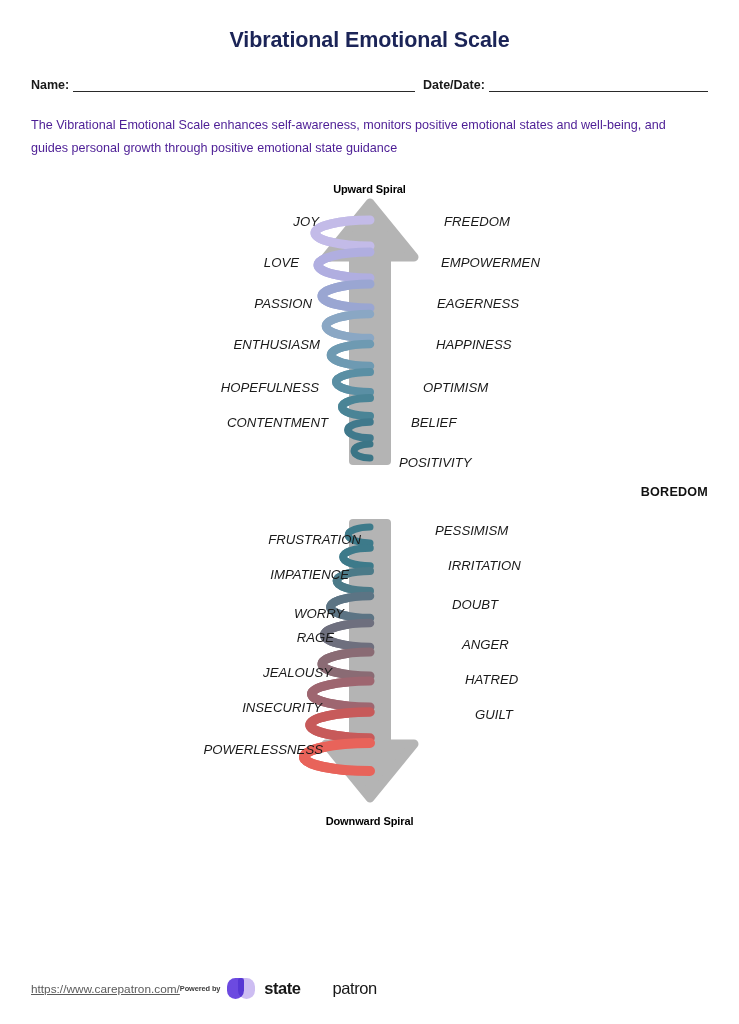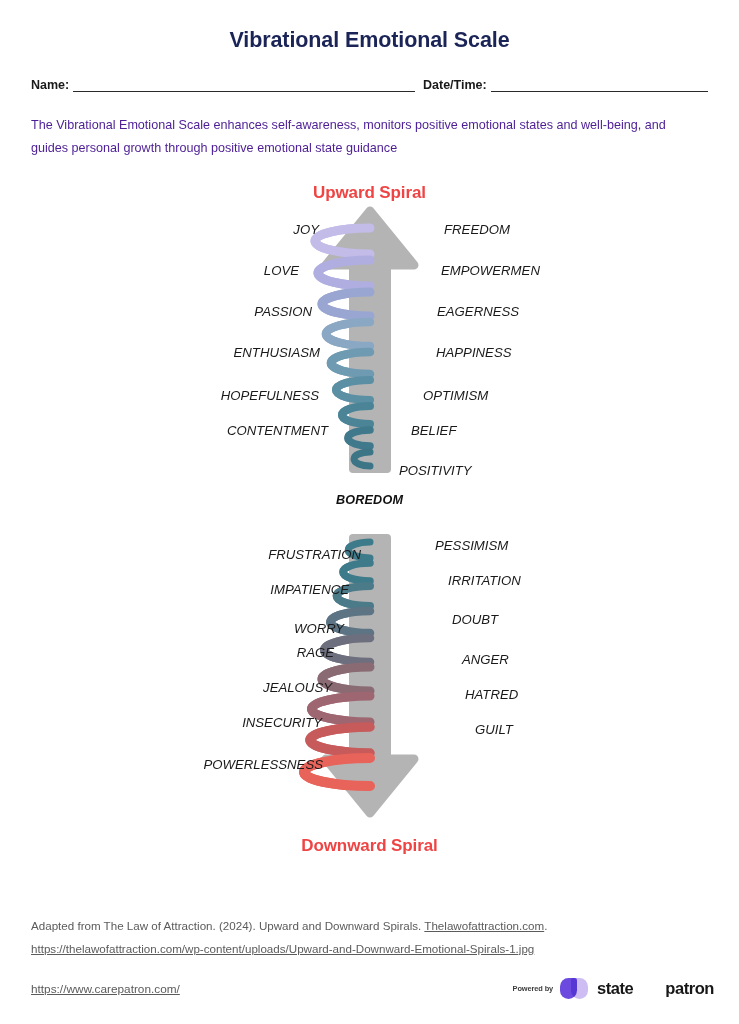--- a/index.html
+++ b/index.html
@@ -69,32 +69,31 @@
 
   
   .diagram {
     position: relative;
     margin-top: 22px;
     width: 677px;
     height: 700px;
   }
   .spiral-heading {
     text-align: center;
-    font-size: 17px;
-    font-weight: bold;
-    color: #ef4444;
+    font-size: 11px;
+    font-weight: bold;
+    color: #000000;
     letter-spacing: -0.1px;
   }
   .boredom {
-    text-align: center;
+    text-align: right;
     font-size: 12.6px;
     font-weight: bold;
     color: #111111;
     letter-spacing: 0.2px;
-    font-style: italic;
   }
   .svg-wrap { position: relative; }
   svg.spiral-svg { display: block; }
   .lbl-text {
     font-family: "Liberation Sans", sans-serif;
     font-style: italic;
     font-size: 13.2px;
     fill: #1a1a1a;
   }
 
@@ -108,25 +107,24 @@
     line-height: 1.95;
     color: #5b5b5b;
   }
   .refs a, .refs .lnk {
     color: #5b5b5b;
     text-decoration: underline;
   }
   .footer-bar {
     position: absolute;
     left: 31px;
-    right: 25px;
+    right: 31px;
     top: 978px;
     display: flex;
     align-items: center;
-    justify-content: space-between;
   }
   .site-link {
     font-size: 11.8px;
     color: #5b5b5b;
     text-decoration: underline;
   }
   .brand {
     display: flex;
     align-items: center;
     gap: 7px;
@@ -156,36 +154,36 @@
     background: #cdbdf2;
     border-radius: 3px 11px 11px 11px;
     mix-blend-mode: multiply;
   }
   .brand-name {
     font-size: 16.5px;
     color: #171717;
     letter-spacing: -0.45px;
   }
   .brand-name b { font-weight: bold; }
-  .brand-name span { font-weight: bold; padding-left: 32px; }
+  .brand-name span { font-weight: normal; padding-left: 32px; }
 </style>
 </head>
 <body>
 
 <div class="page">
 
   <h1 class="doc-title">Vibrational Emotional Scale</h1>
 
   <div class="idline">
     <div class="fld name-fld">
       <span class="lbl">Name:</span>
       <span class="rule"></span>
     </div>
     <div class="fld date-fld">
-      <span class="lbl">Date/Time:</span>
+      <span class="lbl">Date/Date:</span>
       <span class="rule"></span>
     </div>
   </div>
 
   <p class="intro">The Vibrational Emotional Scale enhances self-awareness, monitors positive emotional states and well-being, and guides personal growth through positive emotional state guidance</p>
 
   <div class="diagram">
 
     <div class="spiral-heading">Upward Spiral</div>
 
@@ -242,21 +240,21 @@
           <text class="lbl-text" x="405" y="154">HAPPINESS</text>
           <text class="lbl-text" x="392" y="197">OPTIMISM</text>
           <text class="lbl-text" x="380" y="232">BELIEF</text>
           <text class="lbl-text" x="368" y="272">POSITIVITY</text>
         </g>
       </svg>
     </div>
 
     <div class="boredom">BOREDOM</div>
 
-    <div class="svg-wrap" style="margin-top:23px;">
+    <div class="svg-wrap" style="margin-top:16px;">
       <svg class="spiral-svg" width="677" height="300" viewBox="0 0 677 300">
 
         <g fill="none" stroke-linecap="round">
           <path d="M339 12 A 19 7 0 0 0 339 28" stroke="#3d7a8a" stroke-width="7"></path>
           <path d="M339 33 A 24 8 0 0 0 339 51" stroke="#3d7a8a" stroke-width="7.5"></path>
           <path d="M339 56 A 30 9 0 0 0 339 76" stroke="#4b7a88" stroke-width="8"></path>
           <path d="M339 81 A 36 10 0 0 0 339 103" stroke="#5c7484" stroke-width="8.5"></path>
           <path d="M339 108 A 42 11 0 0 0 339 132" stroke="#6e6f7e" stroke-width="8.5"></path>
           <path d="M339 137 A 48 12 0 0 0 339 161" stroke="#8a6b74" stroke-width="9"></path>
           <path d="M339 166 A 54 12 0 0 0 339 192" stroke="#9e6670" stroke-width="9"></path>
@@ -295,26 +293,23 @@
           <text class="lbl-text" x="404" y="20">PESSIMISM</text>
           <text class="lbl-text" x="417" y="55">IRRITATION</text>
           <text class="lbl-text" x="421" y="94">DOUBT</text>
           <text class="lbl-text" x="431" y="134">ANGER</text>
           <text class="lbl-text" x="434" y="169">HATRED</text>
           <text class="lbl-text" x="444" y="204">GUILT</text>
         </g>
       </svg>
     </div>
 
-    <div class="spiral-heading" style="margin-top:6px;">Downward Spiral</div>
+    <div class="spiral-heading" style="">Downward Spiral</div>
   </div>
 
-  <div class="refs">
-    <span>Adapted from The Law of Attraction. (2024). Upward and Downward Spirals. </span><span class="lnk">Thelawofattraction.com</span><span>. </span><span class="lnk">https://thelawofattraction.com/wp-content/uploads/Upward-and-Downward-Emotional-Spirals-1.jpg</span>
-  </div>
 
   <div class="footer-bar">
     <span class="site-link">https://www.carepatron.com/</span>
     <div class="brand">
       <span class="powered">Powered by</span>
       <span class="brand-mark">
         <span class="blob-a"></span>
         <span class="blob-b"></span>
       </span>
       <span class="brand-name"><b>state</b><span>patron</span></span>

